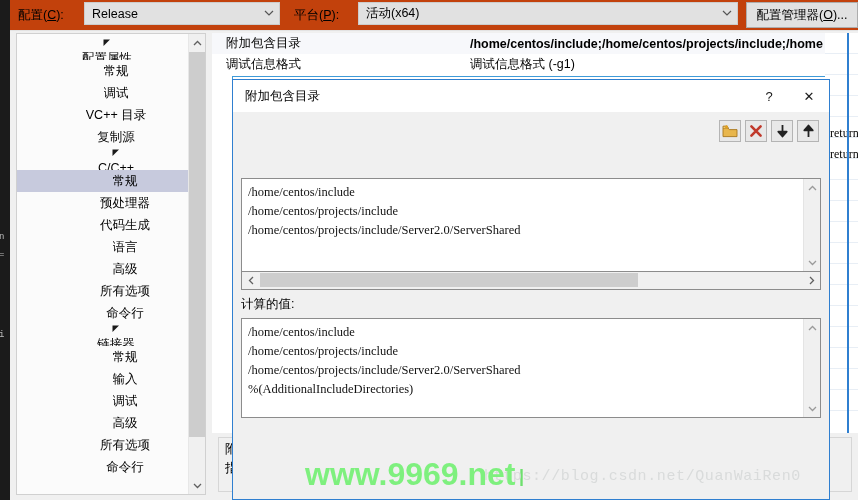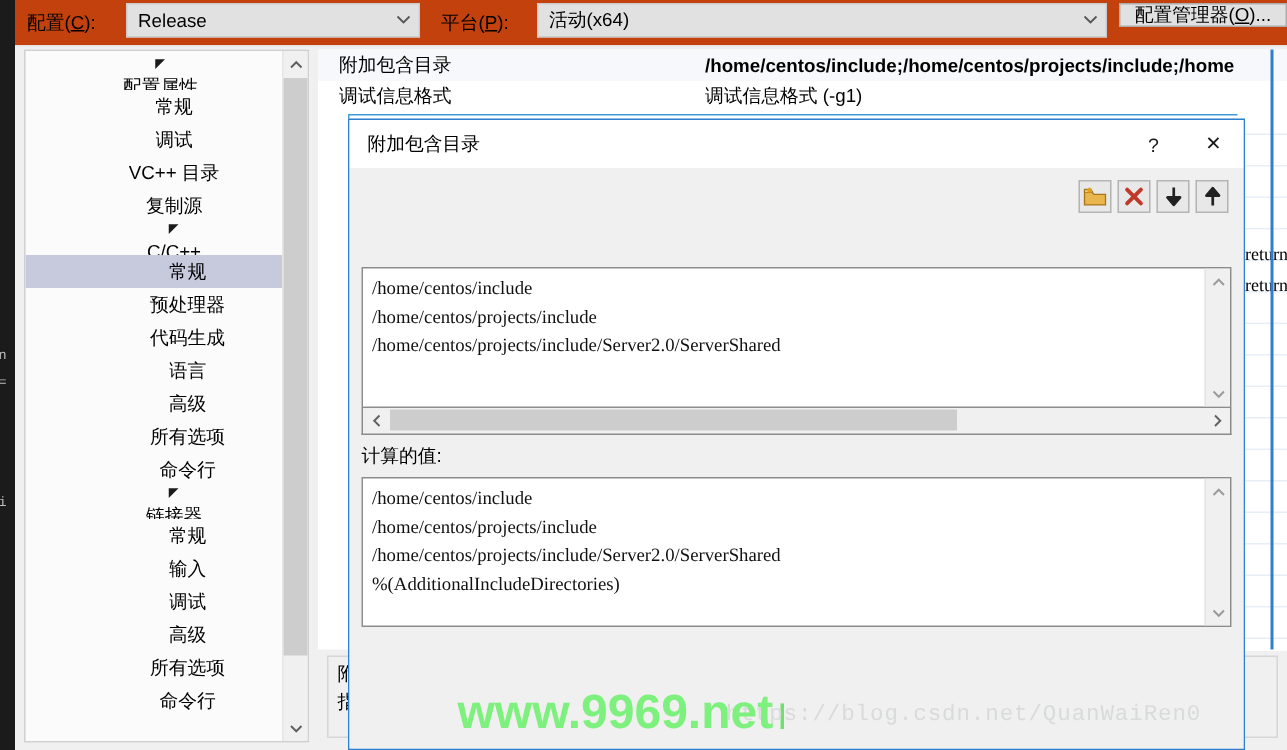--- a/index.html
+++ b/index.html
@@ -48,21 +48,21 @@
   .combo .cval {
     padding-left: 7px; font-size: 12.5px; color: #000; white-space: nowrap;
     flex: 1; overflow: hidden;
   }
   .combo .chev {
     width: 20px; text-align: center; color: #444; font-size: 10px;
     line-height: 1;
   }
   .chev svg { display: block; margin: 0 auto; }
   #btn-cfgmgr {
-    position: absolute; top: 2px; left: 736px; width: 112px; height: 16px;
+    position: absolute; top: 2px; left: 736px; width: 112px; height: 26px;
     background: #e1e1e1; border: 1px solid #adadad;
     font-size: 12.5px; font-family: inherit; color: #000;
     display: flex; align-items: center; justify-content: center;
     white-space: nowrap; overflow: hidden; text-align: right;
   }
   #btn-cfgmgr u { text-decoration: underline; }
 
   
   #cfg-sep {
     position: absolute; left: 0; top: 30px; width: 848px; height: 1px;
@@ -124,21 +124,21 @@
   .gval.norm { font-weight: normal; }
   #grid-box {
     position: absolute; left: 222px; top: 76px; width: 622px; height: 352px;
     border: 1px solid #3f9bd8;
     background: #fff;
   }
 
   
   #code-peek {
     position: absolute; left: 815px; top: 33px; width: 33px; height: 400px;
-    background: #ffffff; overflow: hidden; margin-top: 36px;
+    background: #ffffff; overflow: hidden;
   }
   #code-peek .ln {
     position: absolute; left: 5px; font-size: 12px;
     font-family: "Liberation Serif", serif;
     color: #000; white-space: nowrap;
   }
   #code-peek .hr {
     position: absolute; left: 0; width: 33px; height: 1px; background: #e8eef5;
   }
   #peek-border {

